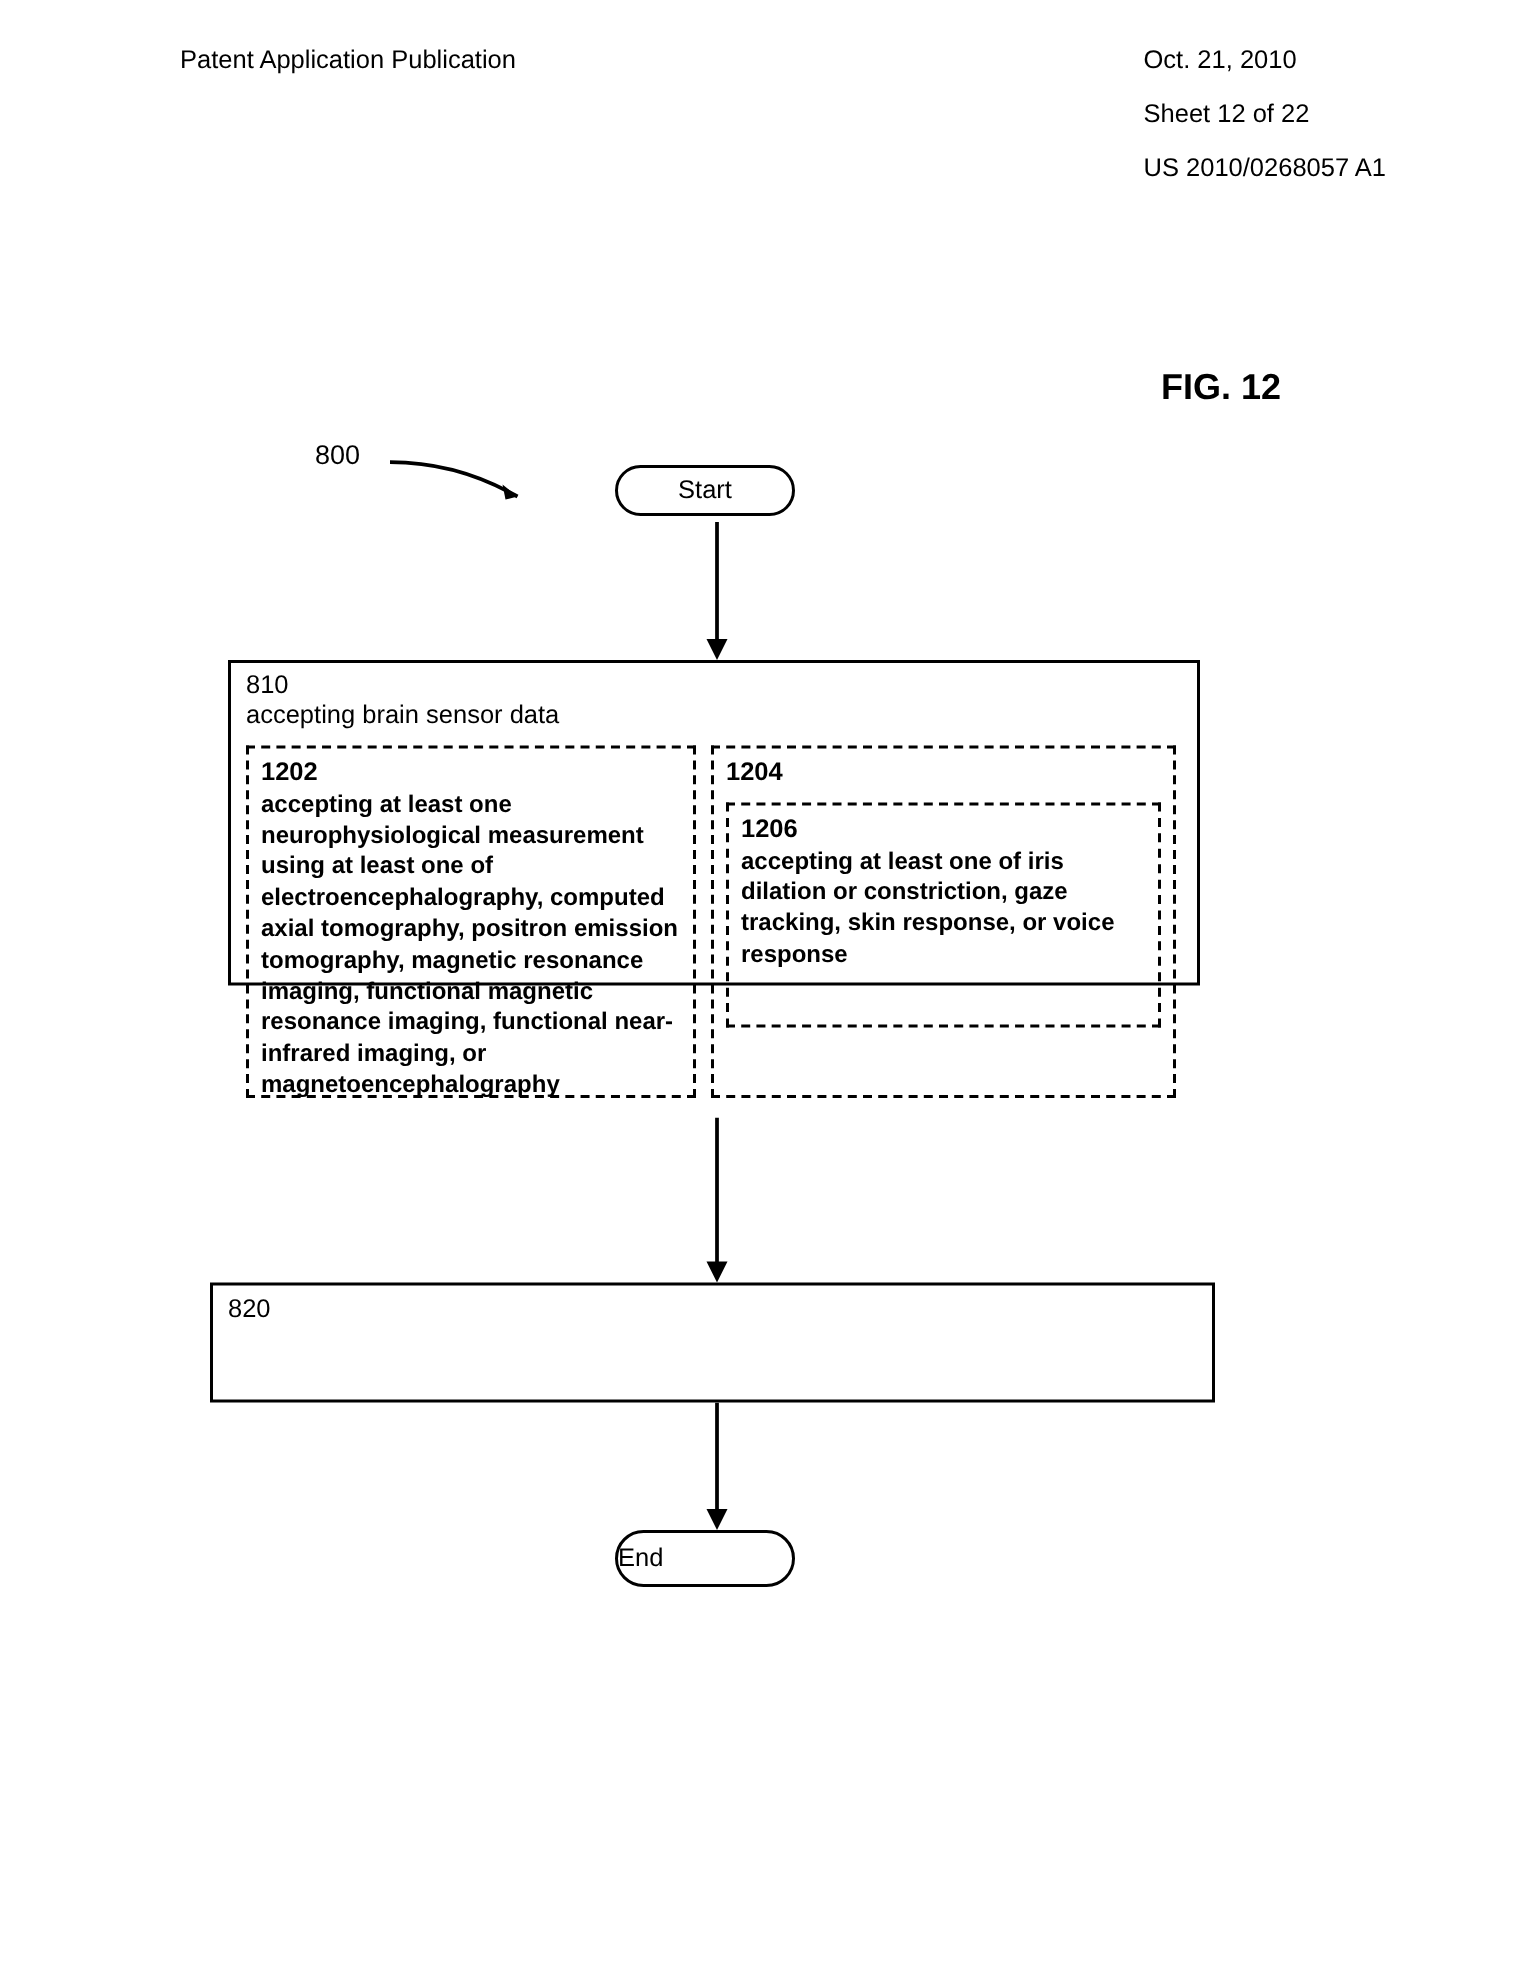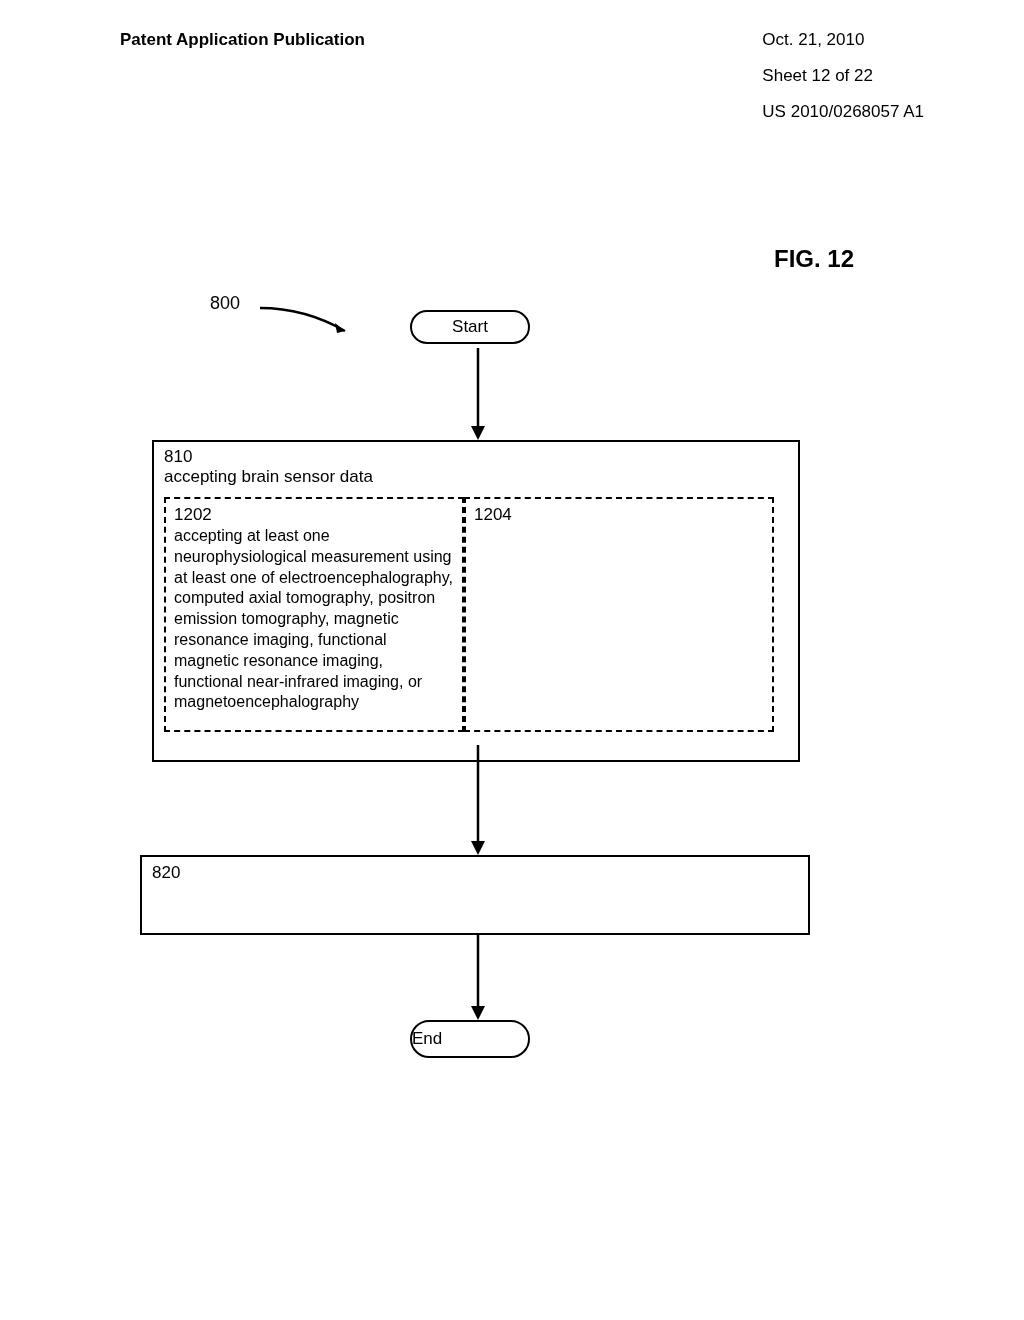--- a/index.html
+++ b/index.html
@@ -14,21 +14,21 @@
       font-family: Arial, sans-serif;
       position: relative;
     }
     .header {
       display: flex;
       justify-content: space-between;
       padding: 30px 100px 10px 120px;
       font-size: 17px;
     }
     .header-left {
-      font-weight: bold;
+      font-weight: normal;
     }
     .header-right {
       display: flex;
       gap: 16px;
       flex-direction: column;
     }
     .fig-label {
       position: absolute;
       top: 245px;
       right: 170px;
@@ -62,27 +62,29 @@
     .arrow-start-to-810 {
       position: absolute;
       top: 348px;
       left: 468px;
     }
     .box-810 {
       position: absolute;
       top: 440px;
       left: 152px;
       width: 648px;
-      height: 322px;
+      height: 217px;
       border: 2.5px solid black;
       padding: 5px 10px;
     }
     .box-810-inner {
       display: flex;
+      gap: 10px;
       margin-top: 10px;
+      font-weight: bold;
     }
     .dashed-box {
       border: 2.5px dashed black;
       padding: 5px 8px;
       font-size: 16px;
       line-height: 1.3;
     }
     .box-1202 {
       width: 300px;
       height: 235px;
@@ -172,20 +174,24 @@
     <span class="ref-num">810</span><br>
     <span>accepting brain sensor data</span>
   </div>
   <div class="box-810-inner">
     <div class="dashed-box box-1202">
       <span class="ref-num">1202</span><br>
       <span>accepting at least one neurophysiological measurement using at least one of electroencephalography, computed axial tomography, positron emission tomography, magnetic resonance imaging, functional magnetic resonance imaging, functional near-infrared imaging, or magnetoencephalography</span>
     </div>
     <div class="dashed-box box-1204">
       <span class="ref-num">1204</span><br>
+      <div class="dashed-box box-1206">
+        <span class="ref-num">1206</span><br>
+        <span>accepting at least one of iris dilation or constriction, gaze tracking, skin response, or voice response</span>
+      </div>
     </div>
   </div>
 </div>
 
 <svg class="arrow-810-to-820" width="20" height="115">
   <line x1="10" y1="0" x2="10" y2="98" stroke="black" stroke-width="2.5"></line>
   <polygon points="10,110 3,96 17,96" fill="black"></polygon>
 </svg>
 
 <div class="box-820">

